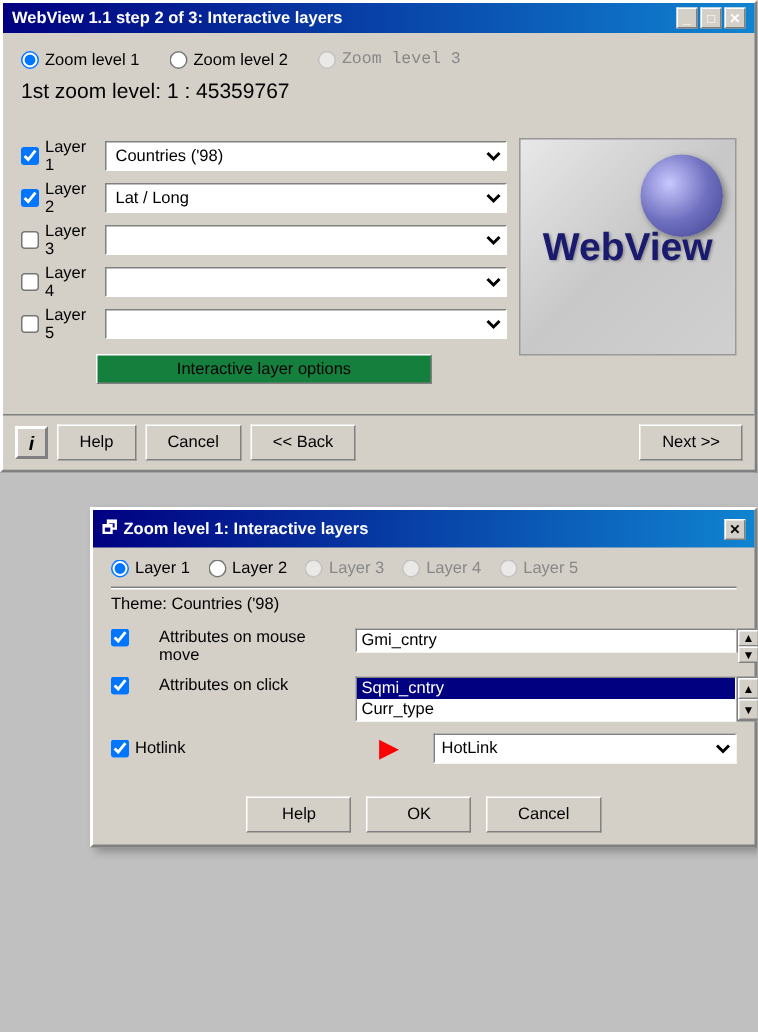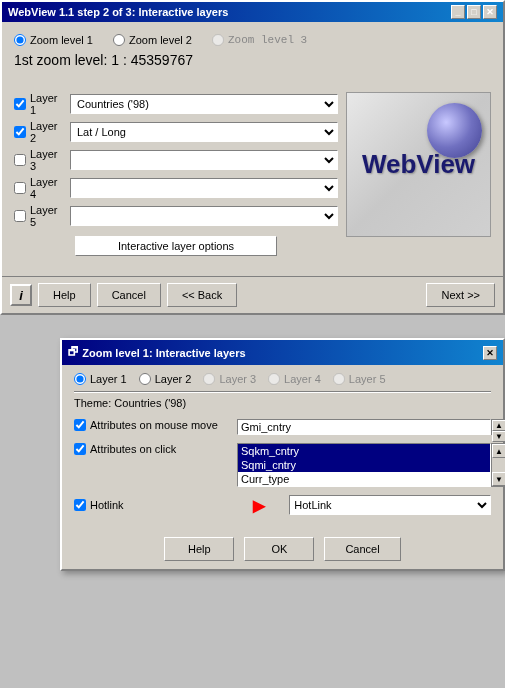--- a/index.html
+++ b/index.html
@@ -145,29 +145,29 @@
       height: 55px;
       border-radius: 50%;
       background: radial-gradient(circle at 35% 35%, #c8c8ff, #7070c0, #404090);
       box-shadow: 2px 2px 5px rgba(0,0,0,0.4);
     }
 
     .interactive-btn {
       display: block;
       margin: 8px auto 8px;
       padding: 3px 16px;
-      background: #ffffff;
-      border: 1px solid;
-      border-top-color: #fff;
-      border-left-color: #fff;
-      border-right-color: #808080;
-      border-bottom-color: #808080;
-      font-size: 11px;
-      cursor: pointer;
-      width: 202px;
+      background: #15803d;
+      border: 1px solid;
+      border-top-color: #fff;
+      border-left-color: #fff;
+      border-right-color: #808080;
+      border-bottom-color: #808080;
+      font-size: 11px;
+      cursor: pointer;
+      width: 224px;
       text-align: center;
     }
 
     
     .bottom-toolbar {
       display: flex;
       align-items: center;
       padding: 6px 8px;
       border-top: 1px solid #808080;
       gap: 6px;
@@ -280,21 +280,21 @@
     .dialog-section {
       display: flex;
       align-items: flex-start;
       margin-bottom: 8px;
       gap: 8px;
     }
 
     .section-label {
       display: flex;
       align-items: flex-start;
-      gap: 4px;
+      gap: 20px;
       width: 155px;
       min-width: 155px;
     }
 
     .listbox-container {
       flex: 1;
       position: relative;
     }
 
     .listbox {
@@ -550,21 +550,20 @@
       </div>
     </div>
 
     <div class="dialog-section" style="margin-top:4px;">
       <div class="section-label">
         <input type="checkbox" checked="" id="chkClick" style="">
         <label for="chkClick">Attributes on click</label>
       </div>
       <div class="listbox-container" style="position:relative;">
         <div class="listbox">
-          <div class="listbox-item selected">Sqkm_cntry</div>
           <div class="listbox-item selected">Sqmi_cntry</div>
           <div class="listbox-item">Curr_type</div>
         </div>
         <div style="position:absolute;right:-16px;top:0;width:16px;height:100%;background:#d4d0c8;border:1px solid #808080;display:flex;flex-direction:column;justify-content:space-between;">
           <div style="width:14px;height:14px;background:#d4d0c8;border:1px solid;border-top-color:#fff;border-left-color:#fff;border-right-color:#808080;border-bottom-color:#808080;display:flex;align-items:center;justify-content:center;font-size:8px;cursor:pointer;">▲</div>
           <div style="width:14px;height:14px;background:#d4d0c8;border:1px solid;border-top-color:#fff;border-left-color:#fff;border-right-color:#808080;border-bottom-color:#808080;display:flex;align-items:center;justify-content:center;font-size:8px;cursor:pointer;">▼</div>
         </div>
       </div>
     </div>
 

